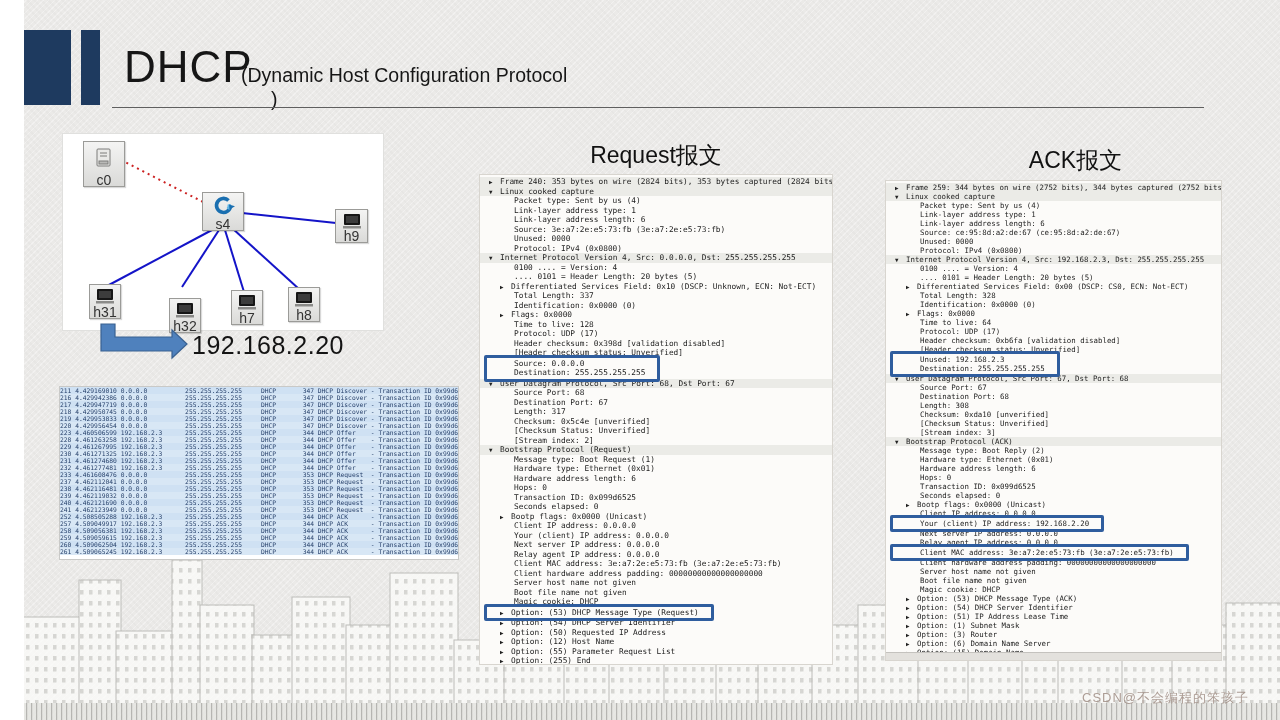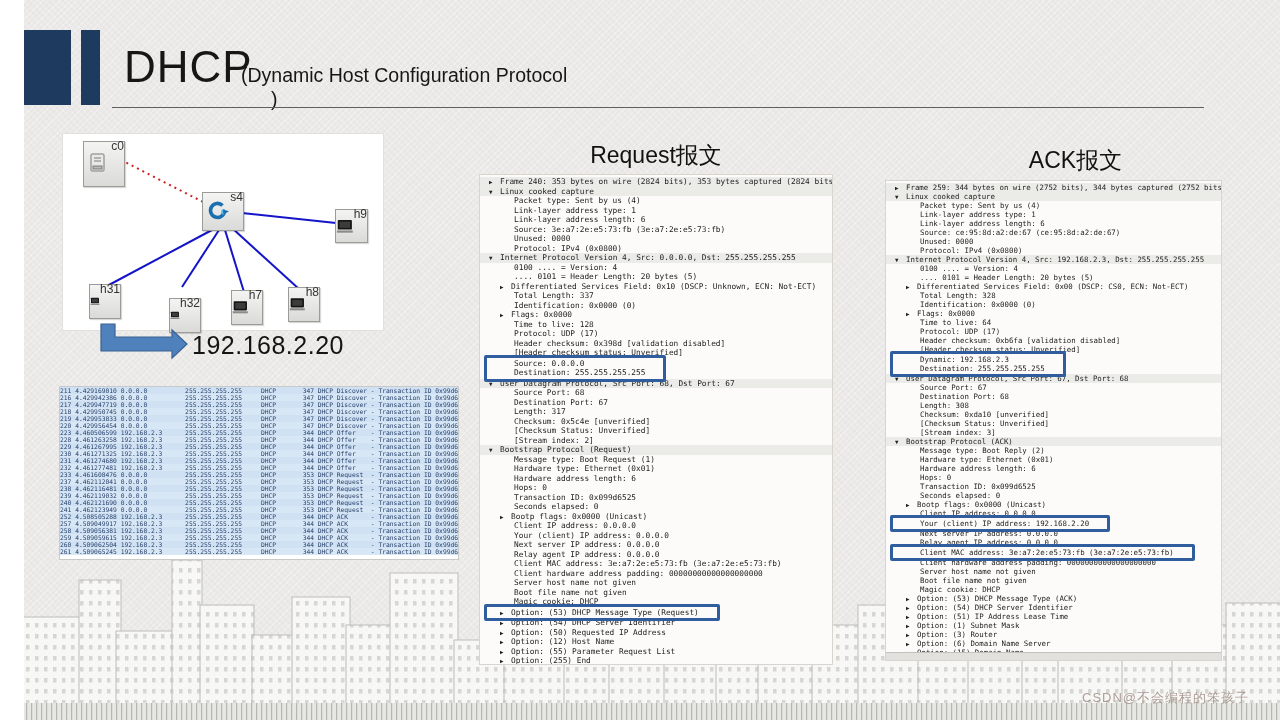--- a/index.html
+++ b/index.html
@@ -15,22 +15,22 @@
   .accent2{left:57px;width:19px;}
   .t-main{position:absolute;left:100px;top:42px;font-size:44px;color:#161616;letter-spacing:1px;}
   .t-sub{position:absolute;left:217px;top:64px;font-size:19.5px;color:#161616;}
   .t-sub2{position:absolute;left:247px;top:88px;font-size:19.5px;color:#161616;}
   .rule{position:absolute;left:88px;top:107px;width:1092px;height:1px;background:#5f5f5f;}
 
   
   .topo{position:absolute;left:38px;top:133px;width:320px;height:196px;background:#ffffff;border:1px solid #e0e0de;z-index:1;}
   .links{position:absolute;left:0;top:0;}
   .node{position:absolute;background:linear-gradient(#f4f4f3,#dadad8);border:1px solid #9b9b98;
-    display:flex;flex-direction:row;justify-content:flex-end;
-    font-size:12px;color:#333;box-shadow:1px 1px 1px rgba(0,0,0,0.15);}
+    display:flex;flex-direction:column;align-items:center;justify-content:flex-end;
+    font-size:14px;color:#333;box-shadow:1px 1px 1px rgba(0,0,0,0.15);}
   .node .nlab{line-height:9px;padding-bottom:1px;}
   .node svg{margin:auto;}
   .n-c0{left:20px;top:7px;width:40px;height:44px;}
   .n-s4{left:139px;top:58px;width:40px;height:37px;}
   .n-h9{left:272px;top:75px;width:31px;height:32px;}
   .n-h31{left:26px;top:150px;width:30px;height:33px;}
   .n-h32{left:106px;top:164px;width:30px;height:33px;}
   .n-h7{left:168px;top:156px;width:30px;height:33px;}
   .n-h8{left:225px;top:153px;width:30px;height:33px;}
 
@@ -49,21 +49,21 @@
   .ack-title{left:884px;top:145px;width:335px;}
   .pane{position:absolute;background:#fcfbf9;z-index:1;overflow:hidden;font-family:"DejaVu Sans Mono",monospace;color:#1c1c1c;box-shadow:0 0 0 1px #d8d5cf;}
   .req-pane{left:456px;top:175px;width:352px;height:487px;--lh:9.5px;--fs:7.8px;padding-top:2px;}
   .ack-pane{left:862px;top:181px;width:335px;height:477px;--lh:9.0px;--fs:7.4px;padding-top:2px;}
   .tl{height:var(--lh);line-height:var(--lh);font-size:var(--fs);white-space:pre;overflow:hidden;}
   .tl.i0{padding-left:9px;background:#ebebe7;}
   .tl.i1{padding-left:34px;}
   .tl.i2{padding-left:20px;}
   .ar{display:inline-block;width:11px;font-size:5.8px;color:#222;}
   .hlbox{border:3px solid #2f5d9e;border-radius:2px;width:max-content;max-width:96%;
-    margin:-3px 0 -3px 4px;padding:1px 18px 1px 0;position:relative;z-index:3;background:rgba(252,251,249,0.65);}
+    margin:-3px 0 -3px 4px;padding:1px 12px 1px 0;position:relative;z-index:3;background:rgba(252,251,249,0.65);}
   .hlbox .tl.i1{padding-left:27px;background:none;}
   .hlbox .tl.i2{padding-left:13px;background:none;}
   .ack-scroll{position:absolute;left:0;bottom:0;width:100%;height:7px;background:#e3e1dd;border-top:1px solid #c4c2be;}
 
   
   .sky{position:absolute;left:0;bottom:0;z-index:0;opacity:0.8;}
   .wm{position:absolute;left:1058px;top:689px;z-index:2;font-size:13px;color:#a08e85;opacity:0.85;letter-spacing:1px;}
 </style>
 </head>
 <body>
@@ -295,21 +295,21 @@
       <div class="tl i1">.... 0101 = Header Length: 20 bytes (5)</div>
       <div class="tl i2"><span class="ar">▶</span>Differentiated Services Field: 0x00 (DSCP: CS0, ECN: Not-ECT)</div>
       <div class="tl i1">Total Length: 328</div>
       <div class="tl i1">Identification: 0x0000 (0)</div>
       <div class="tl i2"><span class="ar">▶</span>Flags: 0x0000</div>
       <div class="tl i1">Time to live: 64</div>
       <div class="tl i1">Protocol: UDP (17)</div>
       <div class="tl i1">Header checksum: 0xb6fa [validation disabled]</div>
       <div class="tl i1">[Header checksum status: Unverified]</div>
       <div class="hlbox">
-        <div class="tl i1">Dynamic: 192.168.2.3</div>
+        <div class="tl i1">Unused: 192.168.2.3</div>
         <div class="tl i1">Destination: 255.255.255.255</div>
       </div>
       <div class="tl i0"><span class="ar">▼</span>User Datagram Protocol, Src Port: 67, Dst Port: 68</div>
       <div class="tl i1">Source Port: 67</div>
       <div class="tl i1">Destination Port: 68</div>
       <div class="tl i1">Length: 308</div>
       <div class="tl i1">Checksum: 0xda10 [unverified]</div>
       <div class="tl i1">[Checksum Status: Unverified]</div>
       <div class="tl i1">[Stream index: 3]</div>
       <div class="tl i0"><span class="ar">▼</span>Bootstrap Protocol (ACK)</div>

